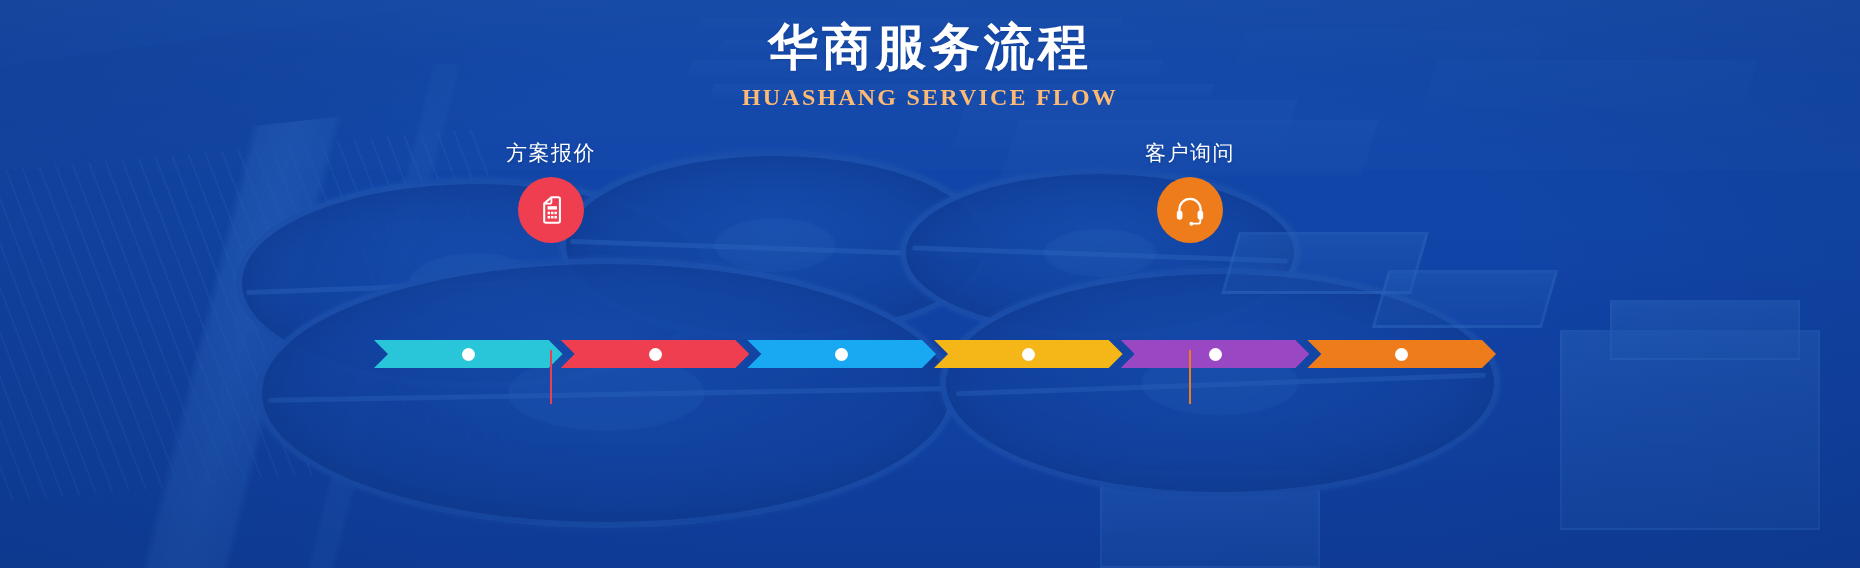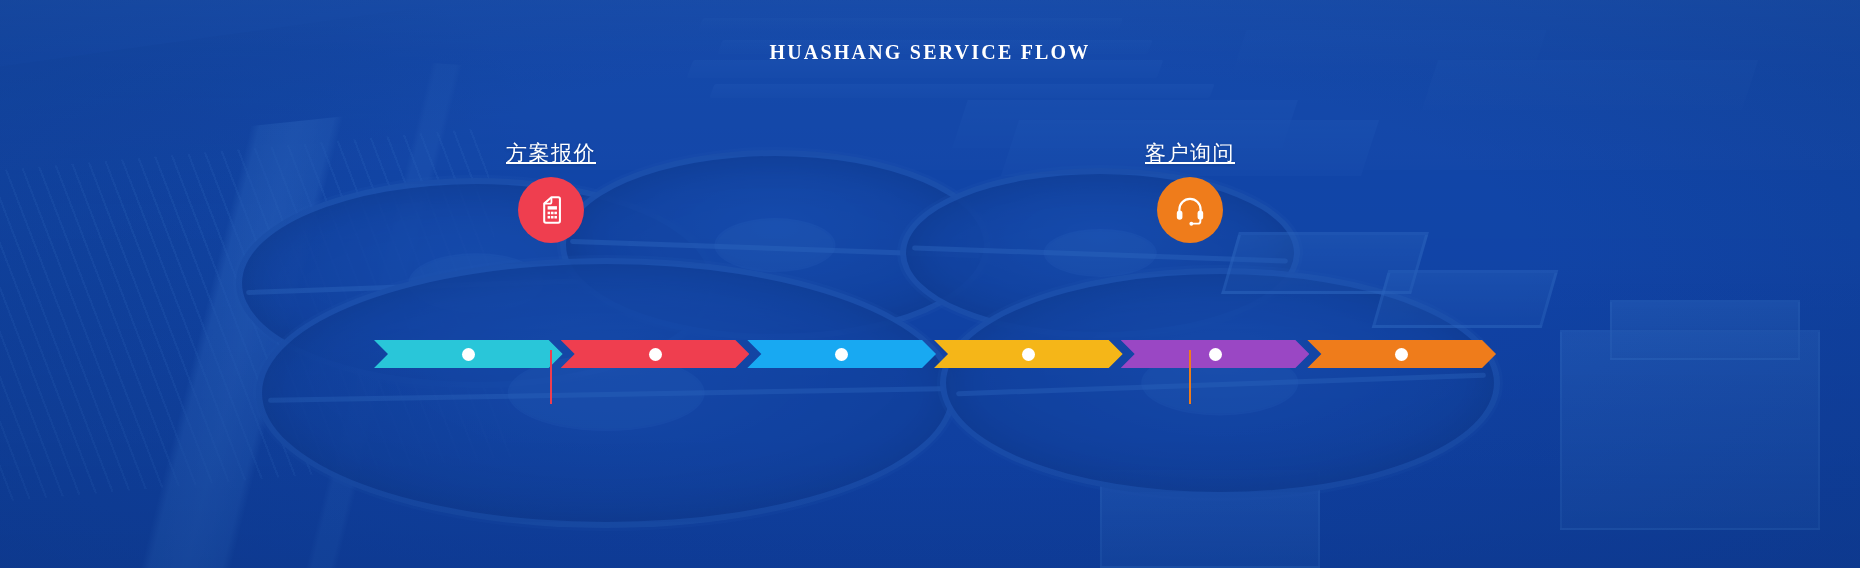--- a/index.html
+++ b/index.html
@@ -64,22 +64,22 @@
     background:linear-gradient(180deg, rgba(22,86,178,.80) 0%, rgba(24,92,186,.74) 40%, rgba(20,80,172,.80) 100%);
     mix-blend-mode:multiply; }
   .tint2{ position:absolute; inset:0; background:rgba(27,94,190,.42); }
   .vignette{ position:absolute; inset:0;
     background:radial-gradient(ellipse at 50% 45%, rgba(0,0,0,0) 45%, rgba(10,48,110,.30) 100%); }
 
   
   .heading{ position:absolute; left:0; top:18px; width:1860px; text-align:center; z-index:8; }
   .title{ font-size:50px; font-weight:bold; color:#ffffff; letter-spacing:4px; line-height:1.18;
           text-shadow:0 1px 3px rgba(9,42,96,.28); }
-  .subtitle{ margin-top:23px; font-family:"Liberation Serif","DejaVu Serif",serif;
-          font-size:20px; font-weight:bold; color:#ffffff; letter-spacing:2.2px; }
+  .subtitle{ margin-top:7px; font-family:"Liberation Serif","DejaVu Serif",serif;
+          font-size:24px; font-weight:bold; color:#fdba74; letter-spacing:2.2px; }
 
   
   .flow{ position:absolute; left:0; top:0; width:1860px; height:568px; z-index:9; }
 
   .ribbon{ position:absolute; left:374px; top:340px; width:1120px; height:28px;
            display:flex; align-items:stretch; }
   .seg{ position:relative; flex:1 1 0; height:28px;
         clip-path:polygon(0 0, calc(100% - 14px) 0, 100% 50%, calc(100% - 14px) 100%, 0 100%, 14px 50%);
         margin-right:-2px; }
   .seg .dot{ position:absolute; left:50%; top:50%; width:13px; height:13px; margin:-6.5px 0 0 -6.5px;
@@ -88,21 +88,21 @@
   .node{ position:absolute; width:180px; text-align:center; }
   .node .badge{ width:66px; height:66px; border-radius:50%; margin:0 auto; position:relative;
         display:flex; align-items:center; justify-content:center; }
   .node .badge svg{ width:34px; height:34px; display:block; }
   .node .stem{ position:absolute; left:50%; width:2px; margin-left:-1px; }
   .node .label{ color:#ffffff; font-size:21px; letter-spacing:1.5px; line-height:1;
         text-shadow:0 1px 3px rgba(9,42,96,.35); white-space:nowrap; }
 
   
   .node.up{ top:142px; }
-  .node.up .label{ margin-bottom:14px;text-decoration:underline; }
+  .node.up .label{ margin-bottom:14px; }
   .node.up .stem{ top:208px; height:54px; }
 
   
   .node.down{ top:344px; }
   .node.down .stem{ top:0px; height:60px; }
   .node.down .badge{ margin-top:60px; }
   .node.down .label{ margin-top:14px; }
 </style>
 </head>
 <body>
@@ -148,20 +148,21 @@
 
     <div class="basin" style="left:1230px;top:232px;width:190px;height:62px;"></div>
     <div class="basin" style="left:1380px;top:270px;width:170px;height:58px;"></div>
 
     <div class="tint"></div>
     <div class="tint2"></div>
     <div class="vignette"></div>
   </div>
 
   <div class="heading">
+    <div class="title">华商服务流程</div>
     <div class="subtitle">HUASHANG SERVICE FLOW</div>
   </div>
 
   <div class="flow">
 
     <div class="ribbon">
       <div class="seg" style="background:#29c6d9;">
         <span class="dot"></span>
         </div>
       <div class="seg" style="background:#ef3e4f;">

